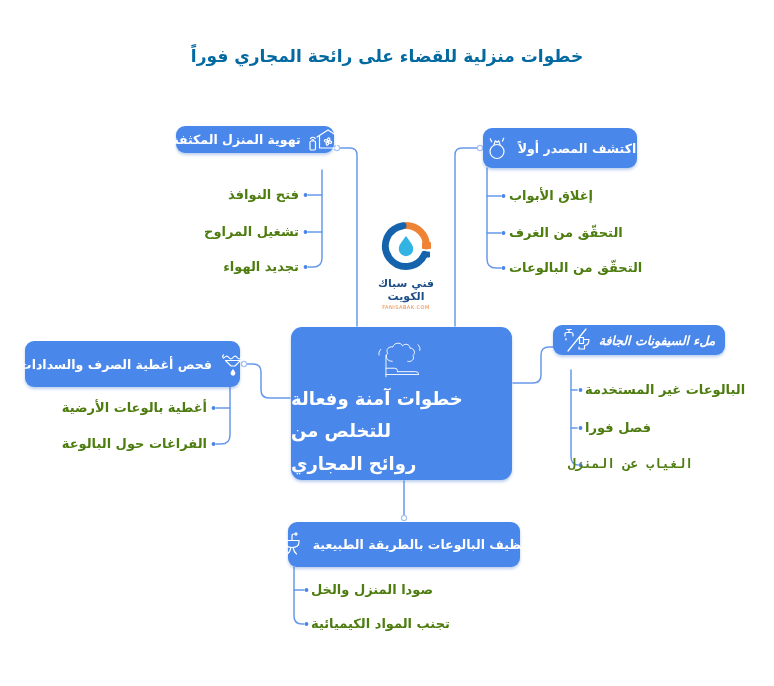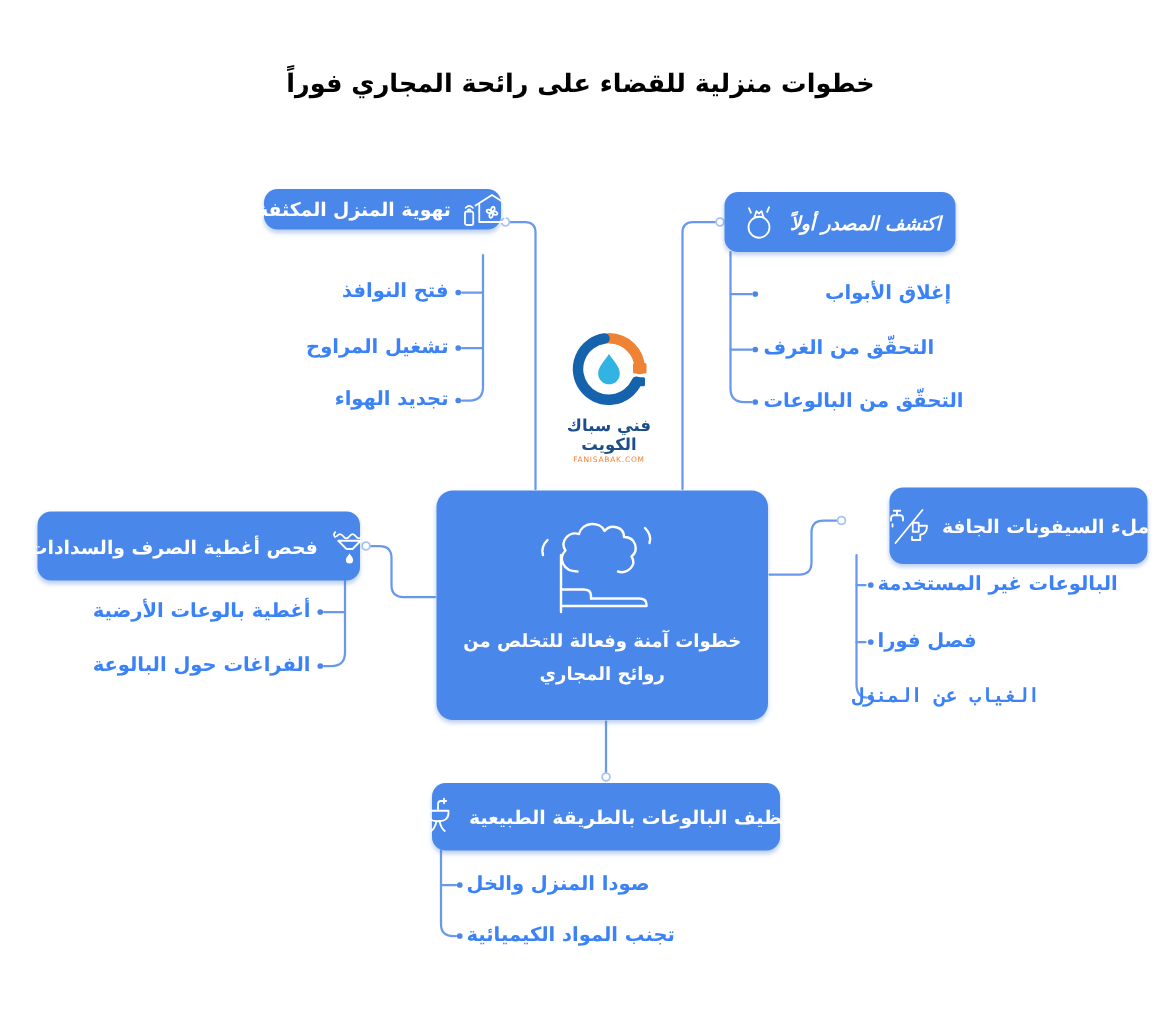--- a/index.html
+++ b/index.html
@@ -1,37 +1,37 @@
 <!DOCTYPE html>
 <html lang="ar"><head>
 <meta charset="utf-8">
 <style>
   * { margin:0; padding:0; box-sizing:border-box; }
   html,body { background:#ffffff; }
   body { font-family:"DejaVu Sans", sans-serif; }
   .canvas { position:relative; width:774px; height:686px; background:#fff; overflow:hidden; }
 
   .main-title { position:absolute; top:46px; left:0; width:100%; text-align:center;
-    font-size:17px; font-weight:bold; color:#000000; }
+    font-size:17px; font-weight:bold; color:#0369a1; }
 
   svg.lines { position:absolute; left:0; top:0; width:774px; height:686px; }
 
   .node { position:absolute; background:#4a87ea; border-radius:9px; color:#fff;
     display:flex; align-items:center; justify-content:center; gap:8px;
     font-weight:bold; font-size:12.5px; white-space:nowrap;
     box-shadow:0 2px 3px rgba(63,117,205,.35); }
   .node svg { flex:0 0 auto; display:block; }
 
   .center-node { position:absolute; left:291px; top:327px; width:221px; height:153px;
     background:#4a87ea; border-radius:11px; color:#fff; display:flex; flex-direction:column;
     align-items:center; padding-top:8px; box-shadow:0 2px 3px rgba(63,117,205,.35); }
-  .center-label { font-size:12px; font-weight:bold; text-align:center; line-height:1.8; margin-top:2px; }
+  .center-label { font-size:18px; font-weight:bold; text-align:left; line-height:1.8; margin-top:2px; }
 
   .sub { position:absolute; height:18px; line-height:18px; font-size:13px; font-weight:bold;
-    color:#3b82f6; white-space:nowrap; }
+    color:#4d7c0f; white-space:nowrap; }
 
   .logo { position:absolute; left:363px; top:217px; width:86px; text-align:center; }
   .logo svg { display:block; margin:0 auto; }
   .logo-name { font-size:11px; font-weight:bold; color:#1d4e89; margin-top:2px; }
   .logo-site { font-size:5px; color:#ef8335; letter-spacing:.5px; margin-top:1px; }
 </style>
 </head>
 <body>
 
 <div class="canvas">
@@ -101,47 +101,47 @@
       <path d="M19,14.5 C15.5,16.3 14,12.5 16.9,12.7 C18.1,12.8 18.5,13.7 19,14.5 Z"></path>
       <rect x="1" y="14" width="5.5" height="9" rx="1.2"></rect>
       <path d="M1.5,11.5 Q3.8,9 6.2,11.5"></path>
         <path d="M3,13 Q3.8,12.2 4.6,13"></path>
     </svg>
   </div>
   <div class="sub" style="right:475px; top:186px;">فتح النوافذ</div>
   <div class="sub" style="right:475px; top:223px;">تشغيل المراوح</div>
   <div class="sub" style="right:475px; top:258px;text-align:right;">تجديد الهواء</div>
 
-  <div class="node" style="left:483px; top:128px; width:154px; height:40px;font-style:italic;">
+  <div class="node" style="left:483px; top:128px; width:154px; height:40px;">
     <svg width="26" height="26" viewBox="0 0 26 26" fill="none" stroke="#fff" stroke-width="1.2" stroke-linecap="round" stroke-linejoin="round">
       <circle cx="13" cy="16.5" r="7"></circle>
       <path d="M10,9.8 L11.3,5.8 L13,7.4 L14.7,5.8 L16,9.8"></path>
       <path d="M6.3,3.8 L7.6,6.8"></path>
         <path d="M19.7,3.2 L18.4,6.2"></path>
     </svg>
     <span>اكتشف المصدر أولاً</span>
   </div>
-  <div class="sub" style="left:509px; top:187px;margin-left:41px;">إغلاق الأبواب</div>
+  <div class="sub" style="left:509px; top:187px;">إغلاق الأبواب</div>
   <div class="sub" style="left:509px; top:224px;">التحقّق من الغرف</div>
   <div class="sub" style="left:509px; top:259px;">التحقّق من البالوعات</div>
 
   <div class="node" style="left:25px; top:341px; width:215px; height:46px;">
     <span>فحص أغطية الصرف والسدادات</span>
     <svg width="26" height="26" viewBox="0 0 26 26" fill="none" stroke="#fff" stroke-width="1.2" stroke-linecap="round" stroke-linejoin="round">
       <path d="M3.5,7 Q1.8,5.5 3.5,3.8"></path>
         <path d="M22.5,7 Q24.2,5.5 22.5,3.8"></path>
       <path d="M4.5,6.5 Q6.6,3.6 8.8,6.5 Q10.9,9.4 13,6.5 Q15.1,3.6 17.2,6.5 Q19.3,9.4 21.5,6.5"></path>
       <path d="M5.5,9.5 H20.5 L15,15 H11 Z"></path>
       <path d="M13,18 C14.4,20 15.4,21 15.4,22.3 A2.4,2.4 0 1 1 10.6,22.3 C10.6,21 11.6,20 13,18 Z" fill="#fff" stroke="none"></path>
     </svg>
   </div>
   <div class="sub" style="right:567px; top:399px;">أغطية بالوعات الأرضية</div>
   <div class="sub" style="right:567px; top:435px;">الفراغات حول البالوعة</div>
 
-  <div class="node" style="left:593px; top:325px; width:172px; height:51px;">
+  <div class="node" style="left:553px; top:325px; width:172px; height:30px;font-style:italic;">
     <svg width="28" height="28" viewBox="0 0 28 28" fill="none" stroke="#fff" stroke-width="1.2" stroke-linecap="round" stroke-linejoin="round">
       <path d="M5,25 L23,3"></path>
       <path d="M2,10 V8.5 Q2,6.5 4,6.5 H8 Q10,6.5 10,8.5 V10"></path>
       <path d="M6,6.5 V3.5"></path>
         <path d="M3.8,3.5 H8.2"></path>
       <path d="M3,12.5 V14"></path>
       <rect x="16.5" y="11.5" width="4" height="6"></rect>
       <path d="M20.5,13.5 H26 Q26,19 21.5,19.5 V23 H16 V21"></path>
     </svg>
     <span>ملء السيفونات الجافة</span>

